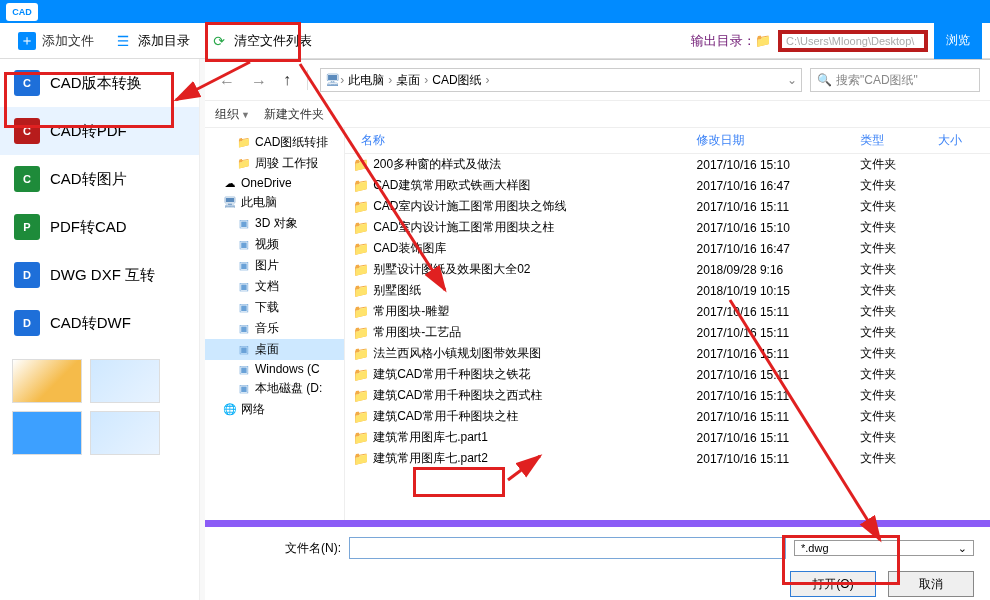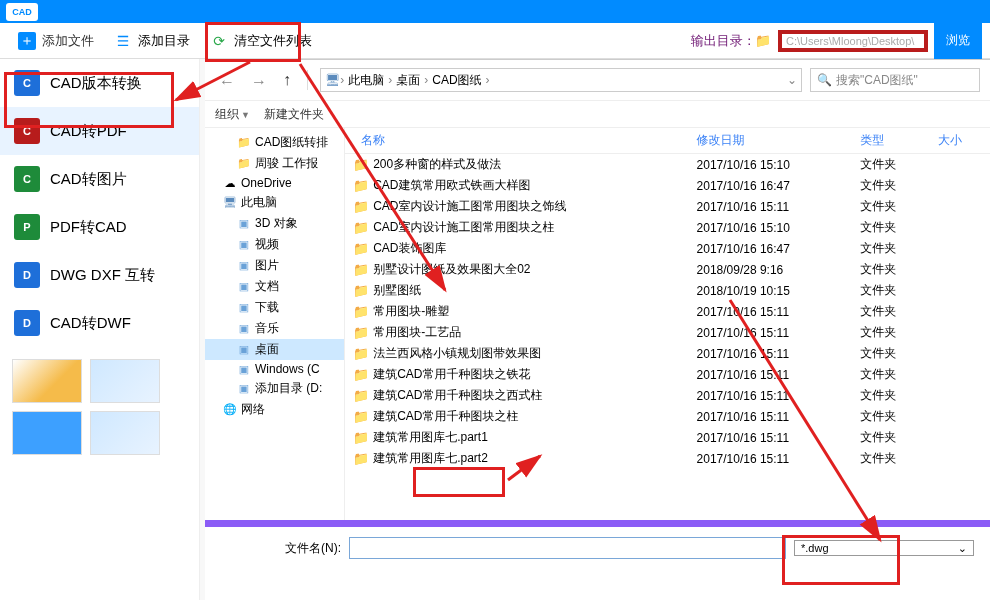--- a/index.html
+++ b/index.html
@@ -217,21 +217,21 @@
         <div class="tnode indent sel">
           <span class="tic drive">▣</span>
           <span>桌面</span>
         </div>
         <div class="tnode indent">
           <span class="tic drive">▣</span>
           <span>Windows (C</span>
         </div>
         <div class="tnode indent">
           <span class="tic drive">▣</span>
-          <span>添加目录 (D:</span>
+          <span>本地磁盘 (D:</span>
         </div>
         <div class="tnode">
           <span class="tic net">🌐</span>
           <span>网络</span>
         </div>
       </div>
     <div class="filelist">
       <table>
         <thead>
             <tr>
@@ -382,20 +382,24 @@
     </div>
   </div>
   <div class="dfoot">
     <div class="row1">
       <span class="fnlabel">文件名(N):</span>
       <input type="text" value="" style="">
       <div class="filter">
         <span>*.dwg</span>
         <span>⌄</span>
       </div>
+    </div>
+    <div class="row2">
+      <button class="primary">打开(O)</button>
+      <button>取消</button>
     </div>
   </div>
 </div>
 
 <div class="hl hl1"></div>
 <div class="hl hl2"></div>
 <div class="hl" style="left:413px;top:467px;width:92px;height:30px"></div>
 <div class="hl hl5"></div>
 
 <svg class="arrows">

